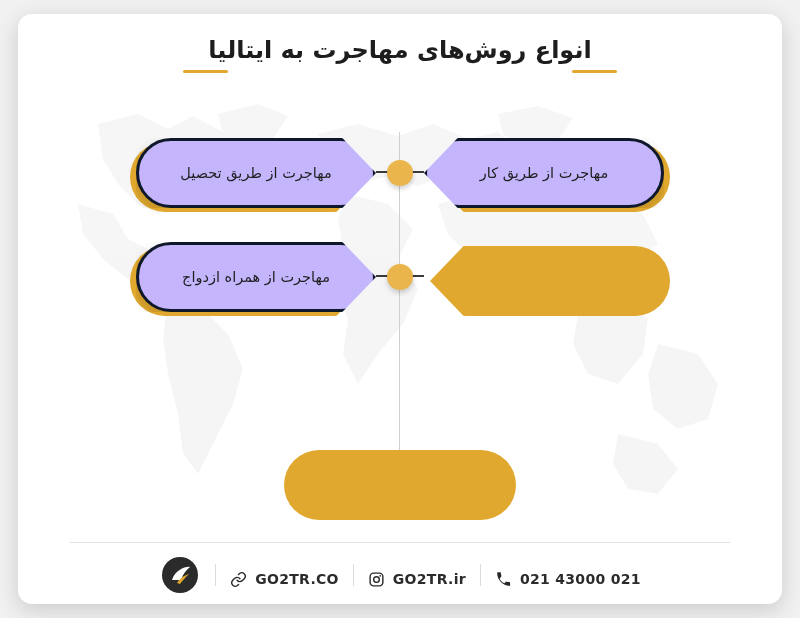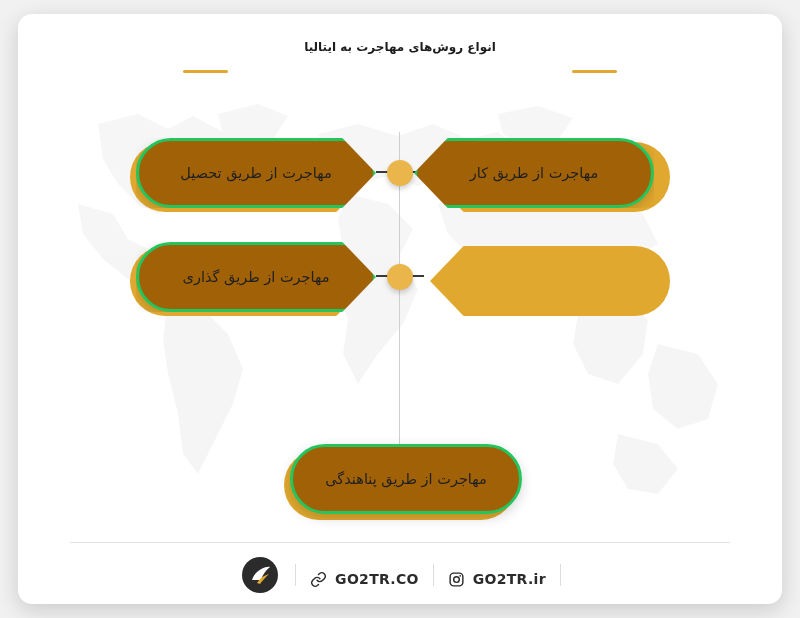--- a/index.html
+++ b/index.html
@@ -47,21 +47,21 @@
   .title-wrap {
     position: absolute;
     left: 0;
     top: 22px;
     width: 764px;
     text-align: center;
   }
   .title {
     display: inline-block;
     position: relative;
-    font-size: 12px;
+    font-size: 24px;
     font-weight: bold;
     color: #1d1d1d;
     letter-spacing: 0;
     padding: 0 14px;
   }
   .title-rule {
     position: absolute;
     top: 34px;
     height: 3px;
     background: #e0a82e;
@@ -96,36 +96,36 @@
     position: absolute;
     top: 0;
     height: 70px;
     width: 240px;
     box-sizing: border-box;
     display: flex;
     align-items: center;
     justify-content: flex-end;
     font-size: 14.5px;
     color: #1f1f1f;
-    background: #a16207;
-    border: 3px solid #22c55e;
+    background: #c4b5fd;
+    border: 3px solid #0f172a;
     text-align: center;
     padding: 0 16px;
     filter: drop-shadow(0 4px 6px rgba(0,0,0,0.16));
   }
 
   
   .pill-left {
     left: 118px;
     border-radius: 36px 0 0 36px;
     clip-path: polygon(0% 0%, 86% 0%, 100% 50%, 86% 100%, 0% 100%);
     border-radius: 36px;
   }
   .pill-right {
-    right: 128px;
+    right: 118px;
     border-radius: 36px;
     clip-path: polygon(14% 0%, 100% 0%, 100% 100%, 14% 100%, 0% 50%);
   }
 
   
   .pill-shadow {
     position: absolute;
     top: 4px;
     height: 70px;
     width: 240px;
@@ -275,33 +275,30 @@
       <div class="stub stub-right"></div>
       <div class="pill-shadow shadow-right"></div>
       <div class="pill pill-right">
         <span class="pill-label">مهاجرت از طریق کار</span>
       </div>
     </div>
 
     <div class="row row-2">
       <div class="pill-shadow shadow-left"></div>
       <div class="pill pill-left">
-        <span class="pill-label">مهاجرت از طریق گذاری</span>
+        <span class="pill-label">مهاجرت از همراه ازدواج</span>
       </div>
       <div class="stub stub-left"></div>
       <div class="node"></div>
       <div class="stub stub-right"></div>
       <div class="pill-shadow shadow-right"></div>
     </div>
 
 
     <div class="pill-shadow shadow-bottom"></div>
-    <div class="pill pill-bottom">
-      <span class="pill-label">مهاجرت از طریق پناهندگی</span>
-    </div>
 
     <div class="footer-rule"></div>
     <div class="footer">
 
       <div class="logo">
         <svg width="42" height="42" viewBox="0 0 42 42" aria-hidden="true">
           <circle cx="21" cy="21" r="18" fill="#2b2b2b"></circle>
           <path d="M13 26 C16 16, 27 12, 31 13 C27 16, 24 20, 22 26 Z" fill="#ffffff"></path>
           <path d="M18 29 C21 24, 26 21, 30 20 C26 24, 23 27, 21 30 Z" fill="#e0a82e"></path>
         </svg>
@@ -327,17 +324,25 @@
             <rect x="3" y="3" width="18" height="18" rx="5"></rect>
             <circle cx="12" cy="12" r="4"></circle>
             <circle cx="17.2" cy="6.8" r="1.2" fill="#2b2b2b" stroke="none"></circle>
           </svg>
         </span>
         <span>GO2TR.ir</span>
       </div>
 
       <div class="sep"></div>
 
+      <div class="footer-item">
+        <span class="ic">
+          <svg width="17" height="17" viewBox="0 0 24 24" fill="#2b2b2b">
+            <path d="M6.6 10.8c1.4 2.8 3.8 5.2 6.6 6.6l2.2-2.2c.3-.3.7-.4 1.1-.2 1.2.4 2.5.6 3.8.6.6 0 1 .4 1 1V20c0 .6-.4 1-1 1C11.3 21 3 12.7 3 2.9c0-.6.4-1 1-1h3.4c.6 0 1 .4 1 1 0 1.3.2 2.6.6 3.8.1.4 0 .8-.2 1.1L6.6 10.8z"></path>
+          </svg>
+        </span>
+        <span>021 43000 021</span>
+      </div>
 
     </div>
 
   </div>
 </div>
 
 </body></html>

